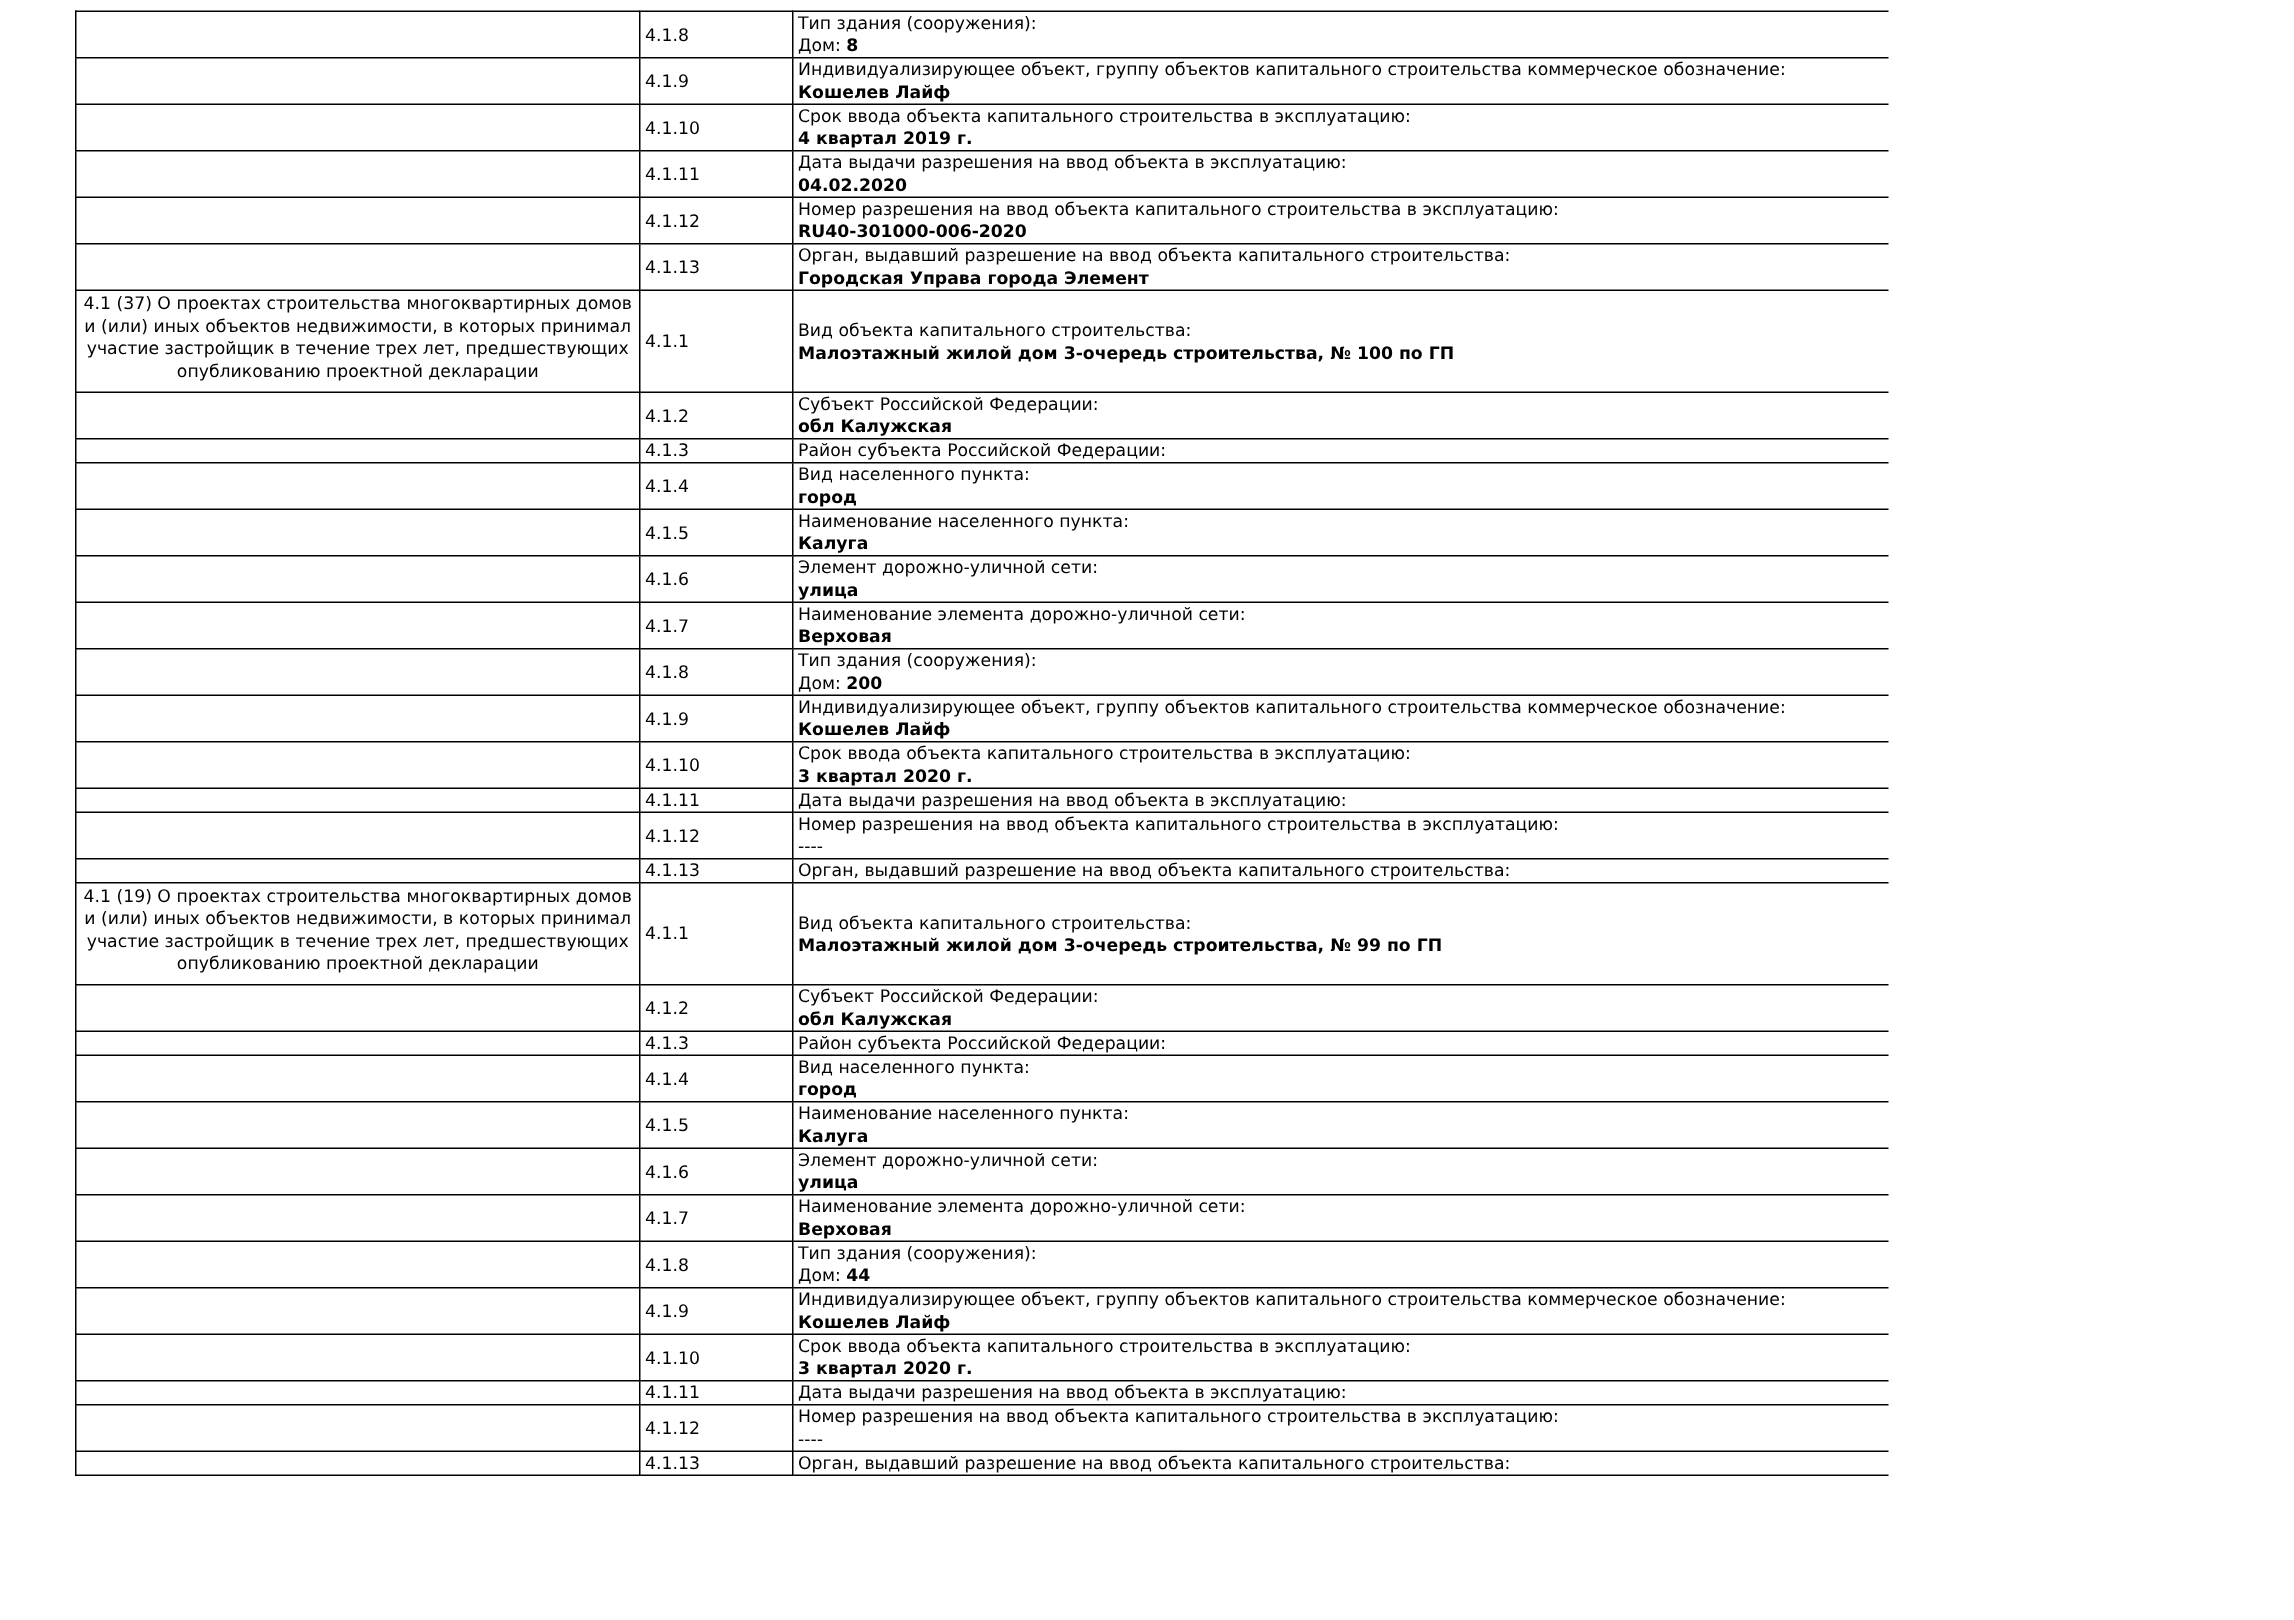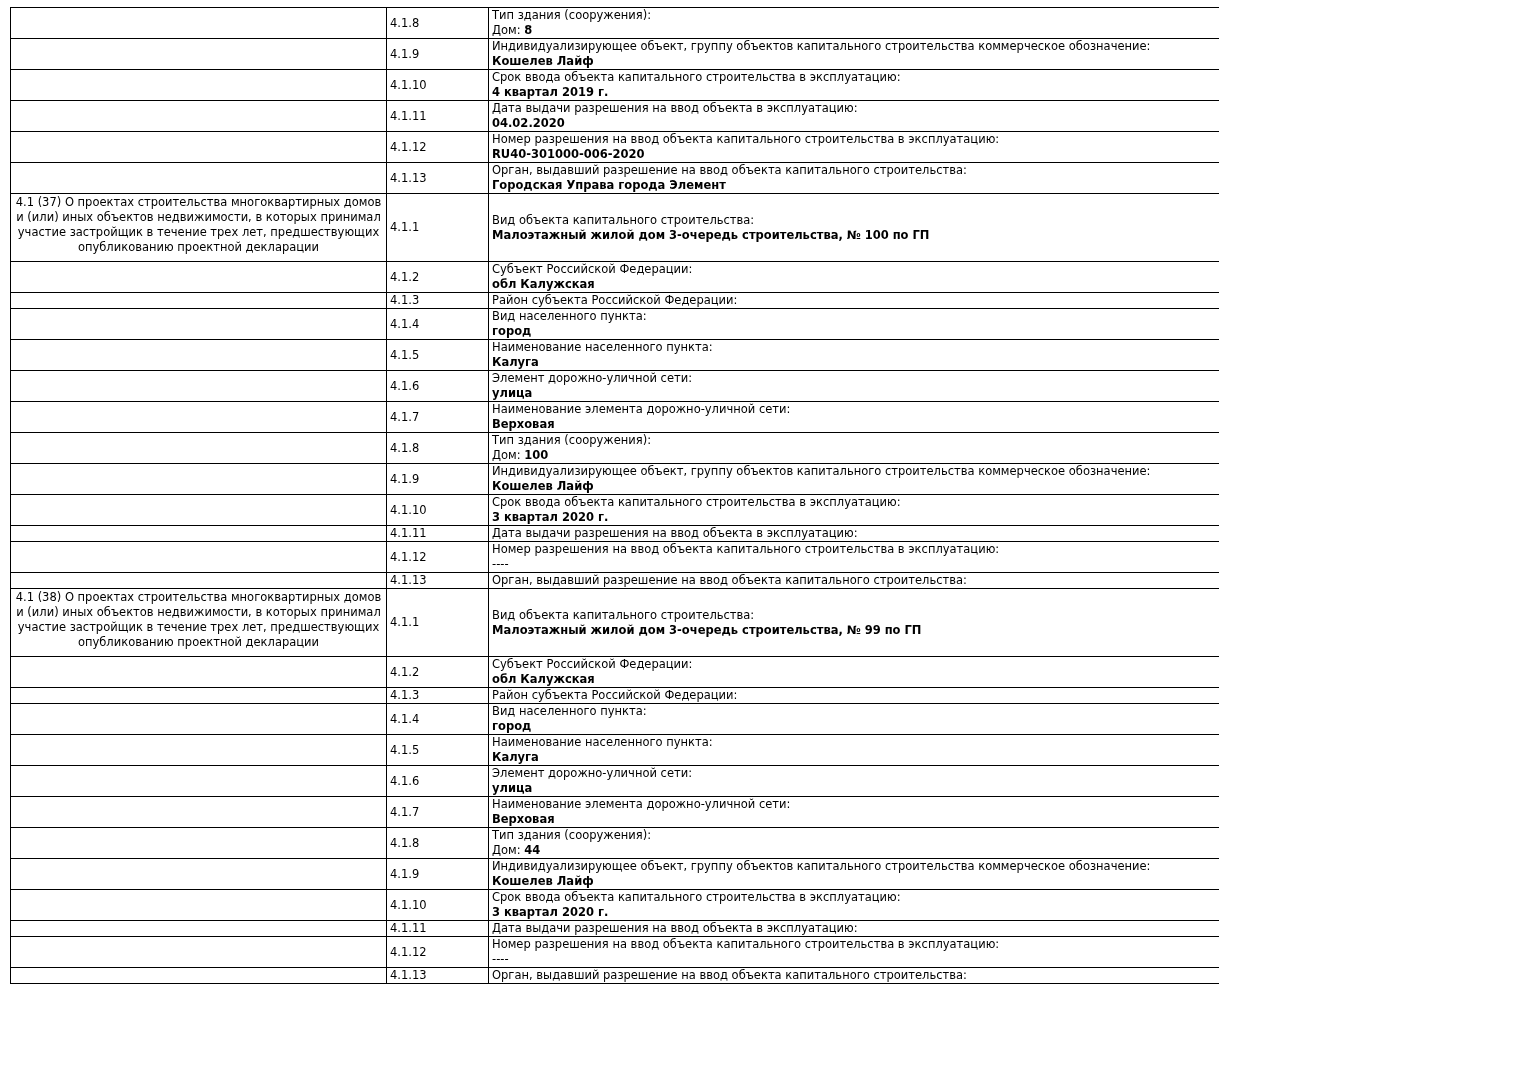--- a/index.html
+++ b/index.html
@@ -7,20 +7,21 @@
   body {
     font-family: "DejaVu Sans", "Liberation Sans", sans-serif;
     font-size: 11.5px;
     color: #000000;
   }
   .page {
     width: 1219px;
     height: 1080px;
     background: #ffffff;
     overflow: hidden;
+    margin-left: 40px;
   }
   table.decl-table {
     border-collapse: collapse;
     table-layout: fixed;
     width: 1507px;
     margin: 7px 11px 0 10px;
   }
   td {
     border: 1px solid #000000;
     vertical-align: middle;
@@ -152,21 +153,21 @@
           <td class="col-content">
             <div class="field-label">Наименование элемента дорожно-уличной сети:</div>
             <div class="field-value">Верховая</div>
           </td>
         </tr>
         <tr>
           <td class="col-section"></td>
           <td class="col-num">4.1.8</td>
           <td class="col-content">
             <div class="field-label">Тип здания (сооружения):</div>
-            <div class="field-value"><span class="prefix">Дом: </span><b>100</b></div>
+            <div class="field-value"><span class="prefix">Дом: </span><b>200</b></div>
           </td>
         </tr>
         <tr>
           <td class="col-section"></td>
           <td class="col-num">4.1.9</td>
           <td class="col-content">
             <div class="field-label">Индивидуализирующее объект, группу объектов капитального строительства коммерческое обозначение:</div>
             <div class="field-value">Кошелев Лайф</div>
           </td>
         </tr>
@@ -194,21 +195,21 @@
           </td>
         </tr>
         <tr>
           <td class="col-section"></td>
           <td class="col-num">4.1.13</td>
           <td class="col-content">
             <div class="field-label">Орган, выдавший разрешение на ввод объекта капитального строительства:</div>
           </td>
         </tr>
         <tr class="section-row">
-          <td class="col-section">4.1 (38) О проектах строительства многоквартирных домов и (или) иных объектов недвижимости, в которых принимал участие застройщик в течение трех лет, предшествующих опубликованию проектной декларации</td>
+          <td class="col-section">4.1 (19) О проектах строительства многоквартирных домов и (или) иных объектов недвижимости, в которых принимал участие застройщик в течение трех лет, предшествующих опубликованию проектной декларации</td>
           <td class="col-num">4.1.1</td>
           <td class="col-content">
             <div class="field-label">Вид объекта капитального строительства:</div>
             <div class="field-value">Малоэтажный жилой дом 3-очередь строительства, № 99 по ГП</div>
           </td>
         </tr>
         <tr>
           <td class="col-section"></td>
           <td class="col-num">4.1.2</td>
           <td class="col-content">

